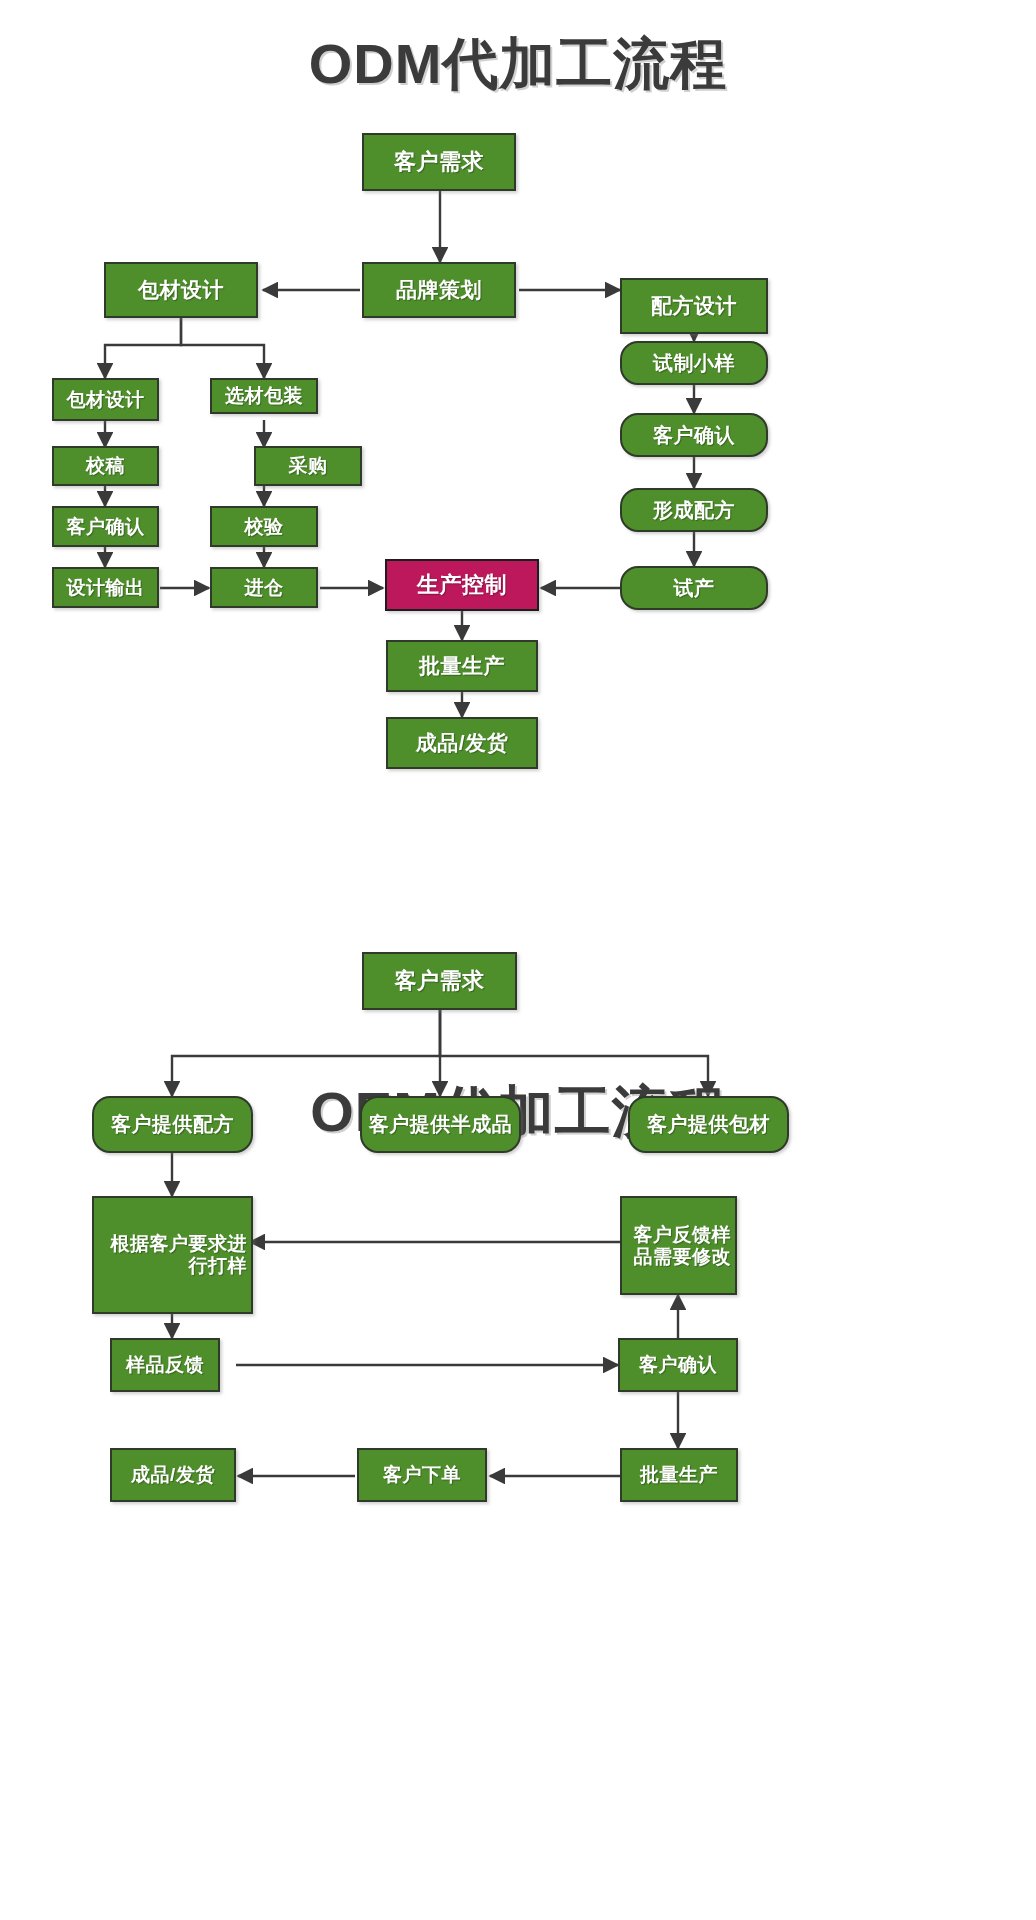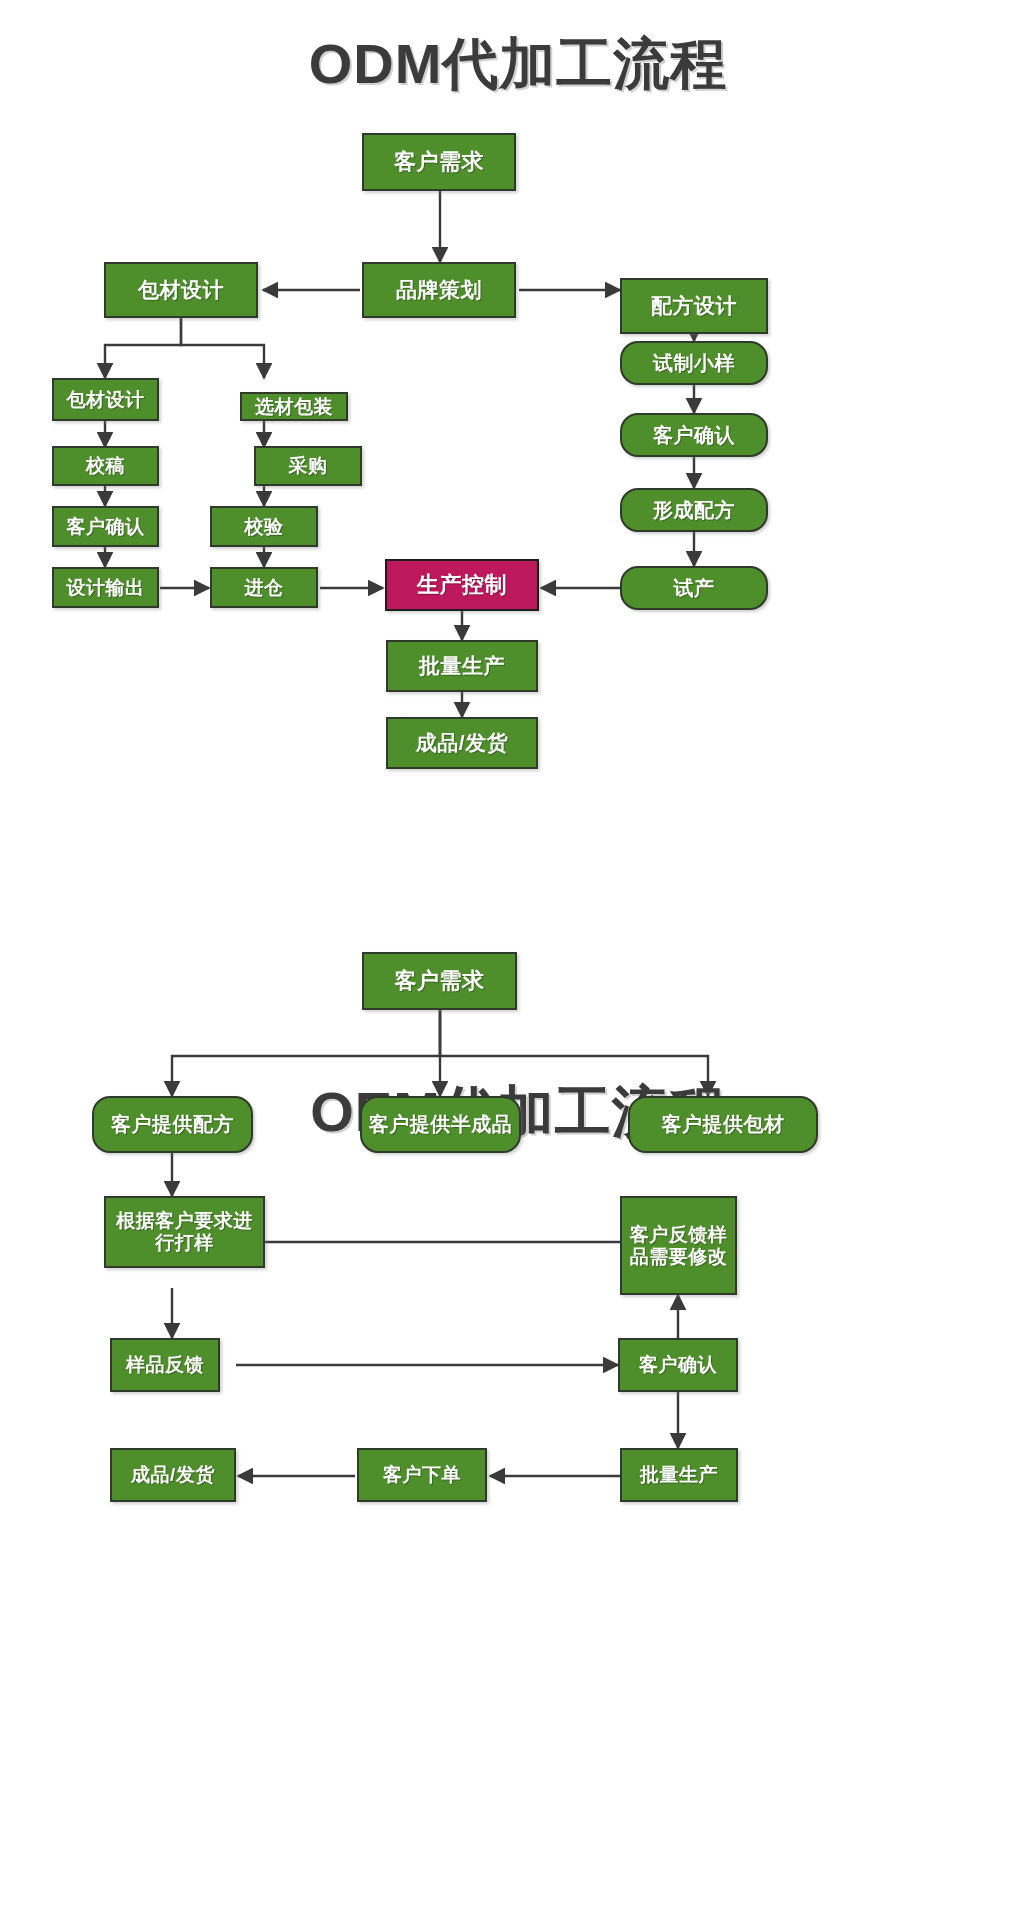--- a/index.html
+++ b/index.html
@@ -43,21 +43,21 @@
   .node {
     position: absolute;
     box-sizing: border-box;
     background: #4E8F2B;
     border: 2px solid #2f3a2a;
     color: #ffffff;
     font-weight: bold;
     display: flex;
     align-items: center;
     justify-content: center;
-    text-align: center;
+    text-align: right;
     line-height: 1.15;
     text-shadow: 1px 1px 1px rgba(0,0,0,0.30);
     box-shadow: 2px 2px 3px rgba(120,120,120,0.35);
     letter-spacing: 0.5px;
     padding: 0 4px;
   }
   .node.red {
     background: #be185d;
     border-color: #1d1d1d;
   }
@@ -119,21 +119,21 @@
   <div class="node s22" style="left:362px; top:133px; width:154px; height:58px;">客户需求</div>
 
   <div class="node s21" style="left:362px; top:262px; width:154px; height:56px;">品牌策划</div>
 
   <div class="node s21" style="left:104px; top:262px; width:154px; height:56px;">包材设计</div>
 
   <div class="node s21" style="left:620px; top:262px; width:148px; height:56px;margin-top:16px;">配方设计</div>
 
   <div class="node s19" style="left:52px; top:378px; width:107px; height:43px;">包材设计</div>
 
-  <div class="node s19" style="left:210px; top:392px; width:108px; height:29px;margin-left:30px;">选材包装</div>
+  <div class="node s19" style="left:210px; top:378px; width:108px; height:36px;">选材包装</div>
 
   <div class="node s19" style="left:52px; top:446px; width:107px; height:40px;">校稿</div>
 
   <div class="node s19" style="left:210px; top:446px; width:108px; height:40px;margin-left:44px;">采购</div>
 
   <div class="node s19" style="left:52px; top:506px; width:107px; height:41px;">客户确认</div>
 
   <div class="node s19" style="left:210px; top:506px; width:108px; height:41px;">校验</div>
 
   <div class="node s19" style="left:52px; top:567px; width:107px; height:41px;">设计输出</div>
@@ -155,23 +155,23 @@
   <div class="node s21" style="left:386px; top:717px; width:152px; height:52px;">成品/发货</div>
 
   <div class="title" id="title-oem">OEM代加工流程</div>
 
   <div class="node s22" style="left:362px; top:952px; width:155px; height:58px;">客户需求</div>
 
   <div class="node s20" style="left:92px; top:1096px; width:161px; height:57px;">客户提供配方</div>
 
   <div class="node s20" style="left:360px; top:1096px; width:161px; height:57px;">客户提供半成品</div>
 
-  <div class="node s20" style="left:628px; top:1096px; width:190px; height:57px;">客户提供包材</div>
+  <div class="node s20" style="left:628px; top:1096px; width:161px; height:57px;">客户提供包材</div>
 
-  <div class="node s19" style="left:104px; top:1196px; width:161px; height:72px;">根据客户要求进行打样</div>
+  <div class="node s19" style="left:92px; top:1196px; width:161px; height:118px;">根据客户要求进行打样</div>
 
   <div class="node s19" style="left:620px; top:1196px; width:117px; height:99px;">客户反馈样品需要修改</div>
 
   <div class="node s19" style="left:110px; top:1338px; width:110px; height:54px;">样品反馈</div>
 
   <div class="node s19" style="left:618px; top:1338px; width:120px; height:54px;">客户确认</div>
 
   <div class="node s19" style="left:110px; top:1448px; width:126px; height:54px;">成品/发货</div>
 
   <div class="node s19" style="left:357px; top:1448px; width:130px; height:54px;">客户下单</div>

